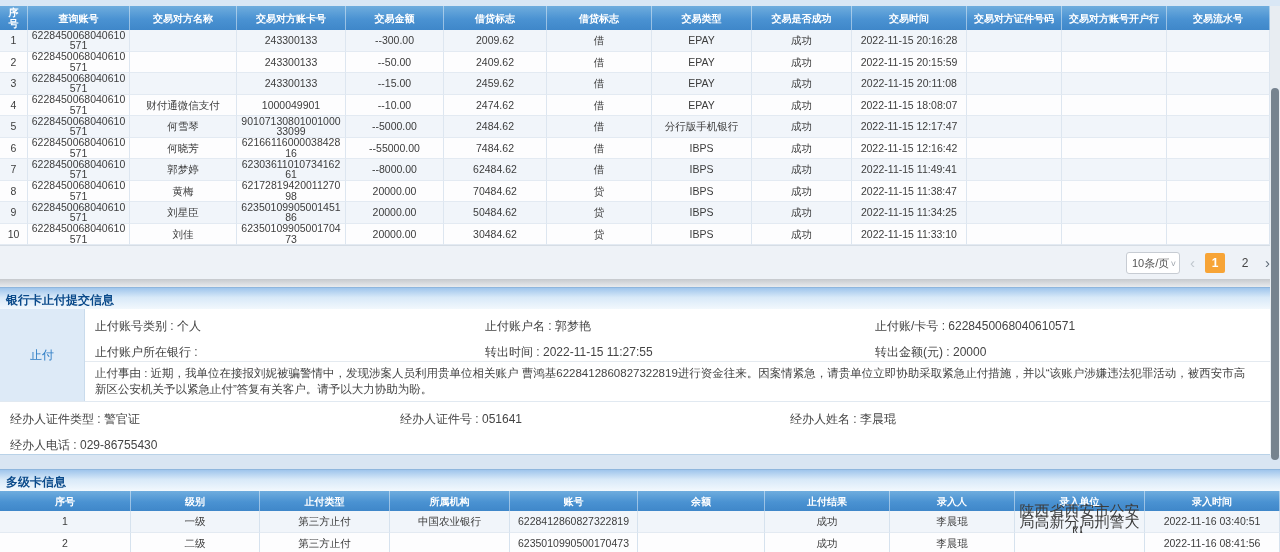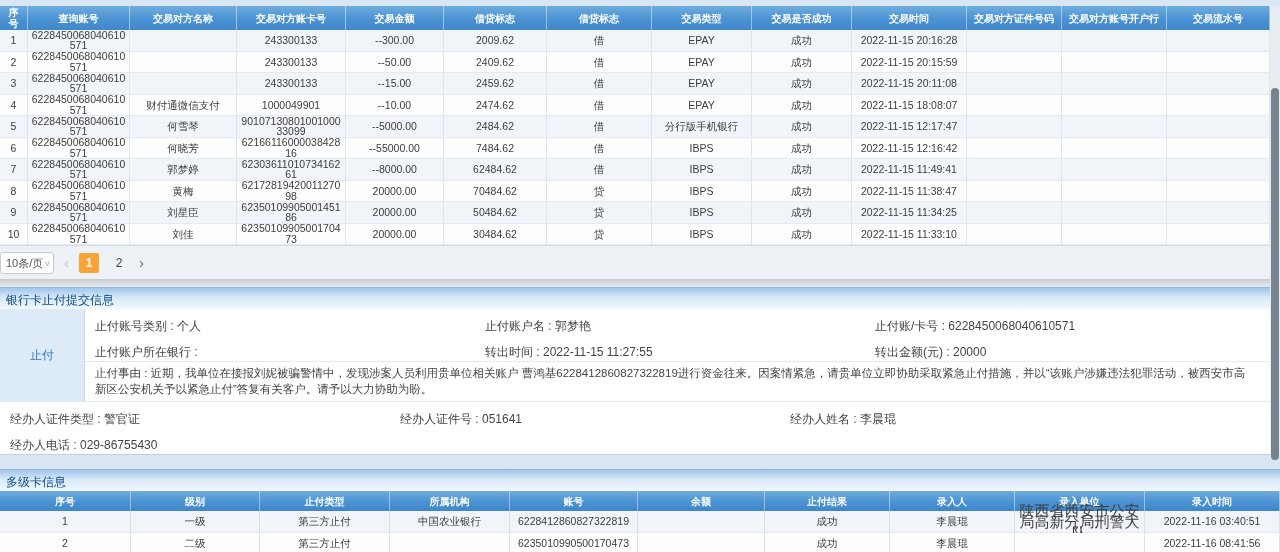--- a/index.html
+++ b/index.html
@@ -9,30 +9,30 @@
   
   .t1{background:#fff;width:1270px}
   .tr{display:flex}
   .th{background:linear-gradient(180deg,#6fadde 0%,#4a92d2 55%,#3f87c9 100%);color:#fff;font-weight:bold;font-size:10px;height:24px;display:flex;align-items:center;justify-content:center;border-right:1px solid rgba(255,255,255,.45);line-height:11px;text-align:center}
   .td{height:21.5px;display:flex;align-items:center;justify-content:center;font-size:10.5px;line-height:10.5px;text-align:center;border-right:1px solid #dde6f0;border-bottom:1px solid #e3eaf2;word-break:break-all;padding:0 2px;color:#3c3c3c}
   .row-odd .td{background:#f1f5fa}
   .row-even .td{background:#fdfdfe}
   .wrapnum{width:12px;word-break:break-all;text-align:center}
   .w0{width:28px}.w1{width:102px}.w2{width:107px}.w3{width:109px}.w4{width:98px}.w5{width:103px}.w6{width:105px}.w7{width:100px}.w8{width:100px}.w9{width:115px}.w10{width:95px}.w11{width:105px}.w12{width:103px}
   
-  .pager{height:34px;background:#eef2f7;border-top:1px solid #d6dde5;display:flex;align-items:center;justify-content:flex-start;gap:10px;width:1270px}
+  .pager{height:34px;background:#eef2f7;border-top:1px solid #d6dde5;display:flex;align-items:center;justify-content:flex-end;gap:10px;width:1270px}
   .psize{position:relative;width:54px;height:22px;border:1px solid #c7ccd3;border-radius:3px;background:#fff;color:#555;font-size:11px;line-height:20px;padding:0 14px 0 5px;overflow:hidden;white-space:nowrap;cursor:pointer}
   .psize .chev{position:absolute;right:3px;top:0;color:#9aa1a9;font-size:9px;line-height:22px}
   .parrow{font-size:15px;line-height:20px;cursor:pointer;background:none;border:none;font-family:inherit}
   .prev{color:#bfc6cd}.next{color:#5f6b77}
   .pnum{min-width:20px;height:20px;font-size:12px;line-height:20px;text-align:center;cursor:pointer;background:none;border:none;color:#444;font-family:inherit}
   .pnum.active{background:#f7a436;color:#fff;border-radius:2px;font-weight:bold}
   .gapband{height:8px;background:linear-gradient(180deg,#c6c9cd,#e9ebee)}
   
-  .secbar{height:22px;background:linear-gradient(180deg,#9fc5ec 0%,#d8e9f8 45%,#f2f8fd 100%);border-top:1px solid #8fb6dd;color:#0a4a8a;font-weight:normal;font-size:12px;line-height:24px;padding-left:6px}
+  .secbar{height:22px;background:linear-gradient(180deg,#9fc5ec 0%,#d8e9f8 45%,#f2f8fd 100%);border-top:1px solid #8fb6dd;color:#0a4a8a;font-weight:bold;font-size:12px;line-height:24px;padding-left:6px}
   .panel{background:#fff;border-bottom:1px solid #b9d2e8}
   .group{display:flex;border-top:1px solid #e1e9f1}
   .group:first-child{border-top:none}
   .glabel{width:85px;background:#ddeaf7;color:#2f7ec5;font-size:12px;display:flex;align-items:center;justify-content:center;border-right:1px solid #c9dbec}
   .gcontent{flex:1;min-width:0}
   .frow{display:flex;height:26px;align-items:flex-end}
   .field{font-size:12px;color:#444;padding-left:10px;white-space:nowrap;overflow:hidden}
   .f1{width:390px}.f2{width:390px}.f3{flex:1}
   .reason{border-top:1px solid #e4eaf0;padding:3px 25px 3px 10px;font-size:11.5px;line-height:16px;color:#444;height:40px;overflow:hidden}
   

